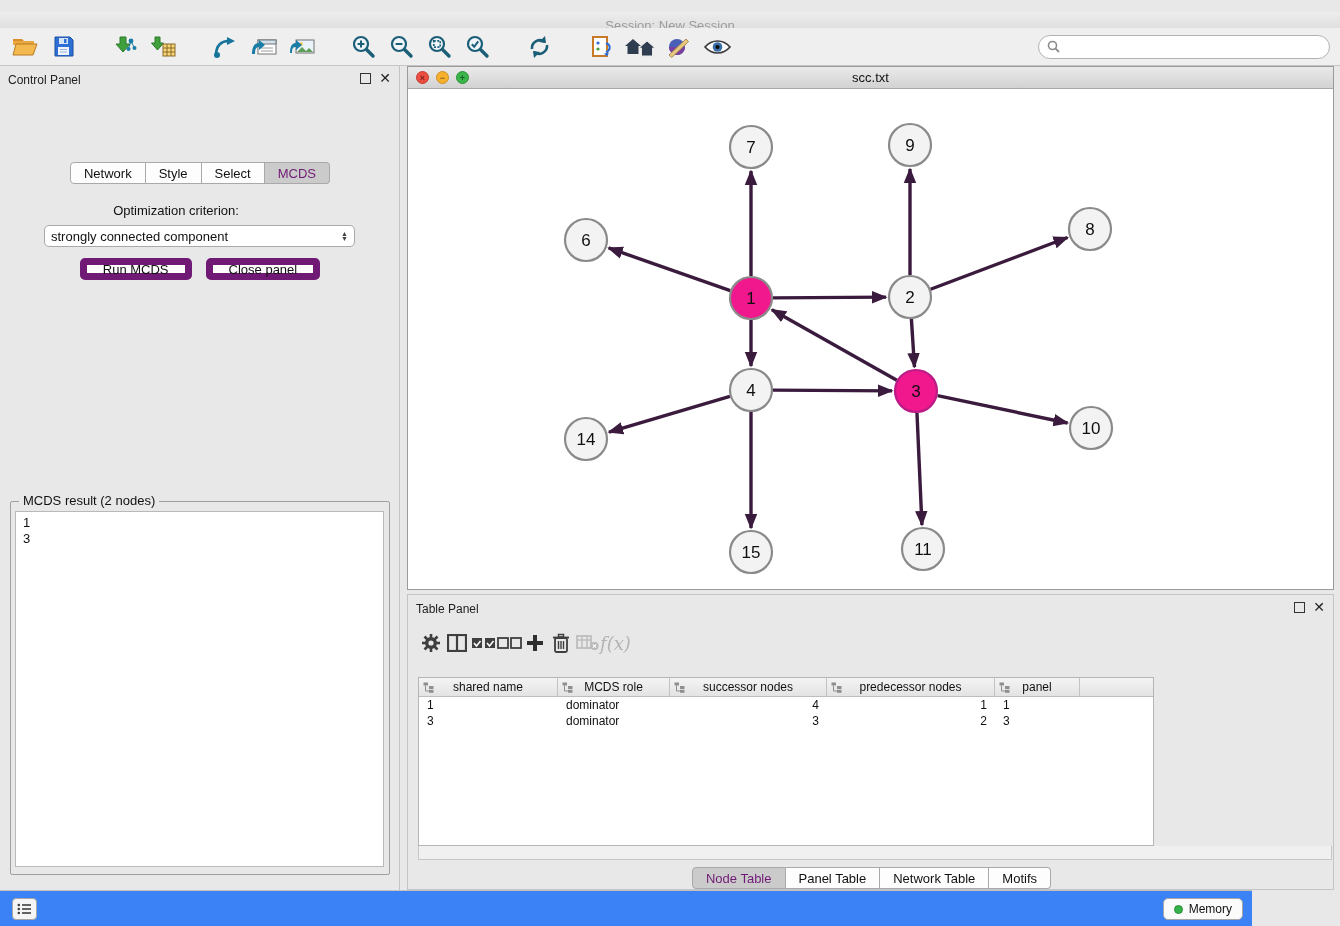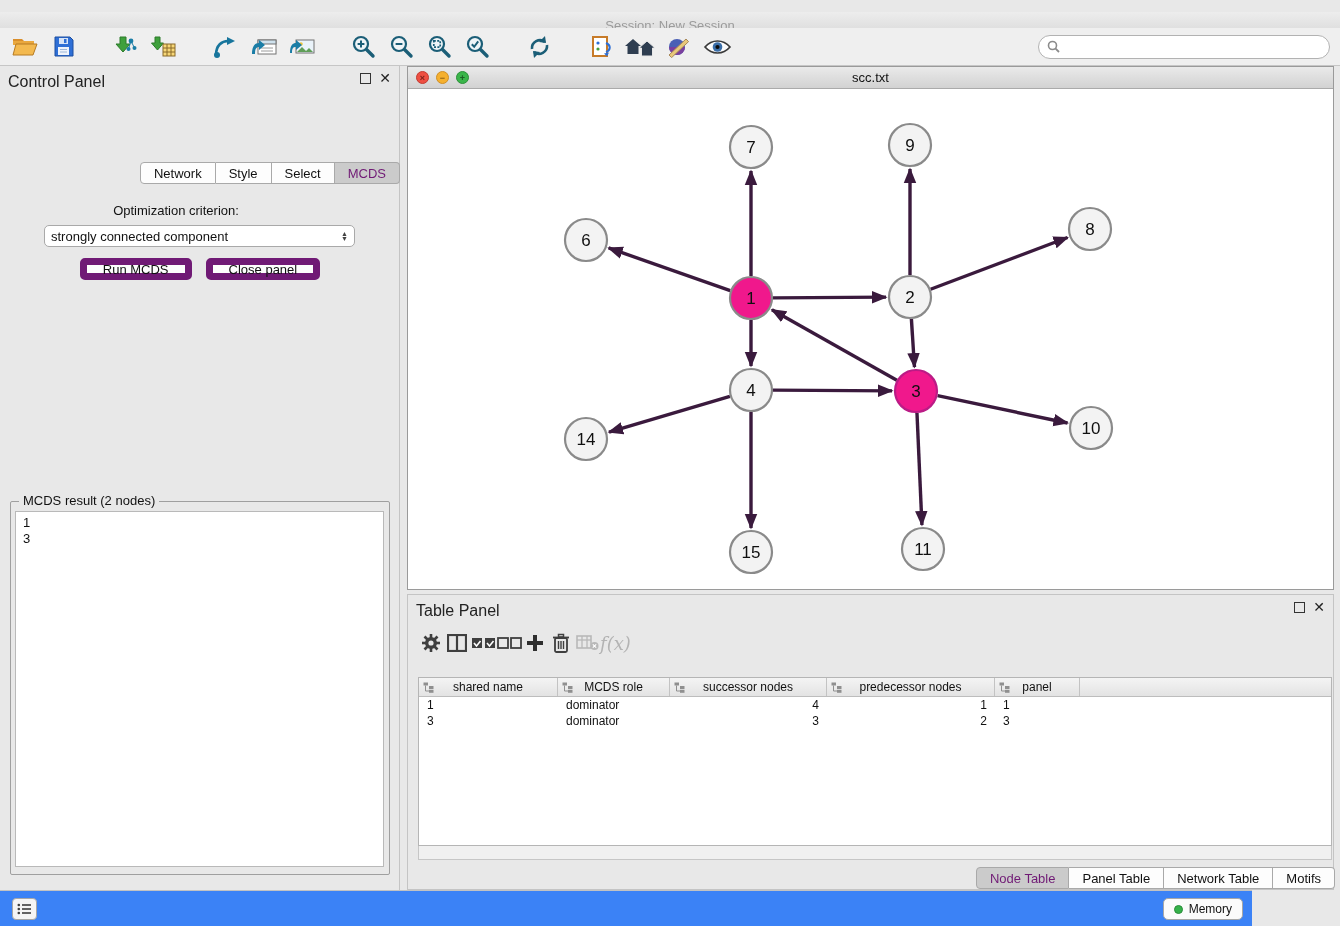--- a/index.html
+++ b/index.html
@@ -29,25 +29,25 @@
     width:292px; height:24px; background:#fff; border:1px solid #b2b2b2;
     border-radius:12px; display:flex; align-items:center; padding:0 8px; gap:5px;
   }
   .searchbox input { border:none; outline:none; flex:1; font-size:12px; background:transparent; font-family:inherit; }
   
   .control-panel {
     position:absolute; left:0; top:66px; width:400px; height:824px;
     background:#e8e8e8; border-right:1px solid #c4c4c4;
   }
   .panel-header { position:relative; height:28px; }
-  .panel-title { position:absolute; left:8px; top:7px; font-size:16px; color:#222; }
+  .panel-title { position:absolute; left:8px; top:7px; font-size:12px; color:#222; }
   .panel-btns { position:absolute; right:8px; top:6px; display:flex; gap:8px; align-items:center; }
   .float-btn { width:11px; height:11px; border:1.6px solid #333; }
   .close-btn { font-size:14px; font-weight:bold; color:#222; line-height:12px; }
-  .seg-tabs { display:flex; justify-content:flex-end; }
+  .seg-tabs { display:flex; justify-content:center; }
   .cp-tabs-wrap { position:absolute; left:0; top:96px; width:400px; }
   .seg-tab {
     background:#fdfdfd; border:1px solid #a9a9a9; border-left:none;
     height:22px; padding:0 13px; display:flex; align-items:center; font-size:13px; color:#111;
   }
   .seg-tab:first-child { border-left:1px solid #a9a9a9; border-radius:4px 0 0 4px; }
   .seg-tab:last-child { border-radius:0 4px 4px 0; }
   .seg-tab.active { background:#cbcbcb; color:#701a75; }
   .opt-label { position:absolute; top:137px; left:0; width:352px; text-align:center; font-size:13px; }
   .dropdown {
@@ -91,21 +91,21 @@
   .tl-green { background:#3ab54a; border:1px solid #2b9038; color:#1c5f25; }
   .net-canvas { position:relative; width:925px; height:500px; background:#fff; }
   
   .table-panel {
     position:absolute; left:407px; top:594px; width:927px; height:296px;
     background:#e8e8e8; border:1px solid #c4c4c4;
   }
   .tp-toolbar { position:absolute; left:10px; top:30px; height:36px; display:flex; align-items:center; }
   .tp-btn { min-width:26px; height:28px; display:flex; align-items:center; justify-content:center; margin-right:0; }
   .fx { font-family:"DejaVu Serif","Liberation Serif",serif; font-style:italic; font-size:18px; color:#b3b3b3; }
-  .tbl { position:absolute; left:10px; top:82px; width:914px; height:169px; background:#fff; border:1px solid #b5b5b5; }
+  .tbl { position:absolute; left:10px; top:82px; width:736px; height:169px; background:#fff; border:1px solid #b5b5b5; }
   .tbl-head { display:flex; height:19px; background:linear-gradient(#f4f4f4,#e3e3e3); border-bottom:1px solid #bdbdbd; }
   .th { position:relative; border-right:1px solid #c3c3c3; font-size:12px; display:flex; align-items:center; justify-content:center; color:#111; }
   .th .sorticon { position:absolute; left:4px; top:4px; }
   .th.filler { flex:1; border-right:none; }
   .tr { display:flex; height:16px; align-items:center; }
   .td { font-size:12px; padding:0 8px; overflow:hidden; white-space:nowrap; }
   .hscroll { position:absolute; left:10px; top:251px; width:914px; height:14px; background:#f0f0f0; border:1px solid #c6c6c6; border-top:none; }
   .tp-tabs-wrap { position:absolute; left:0; top:272px; width:927px; }
   
   .statusbar {

